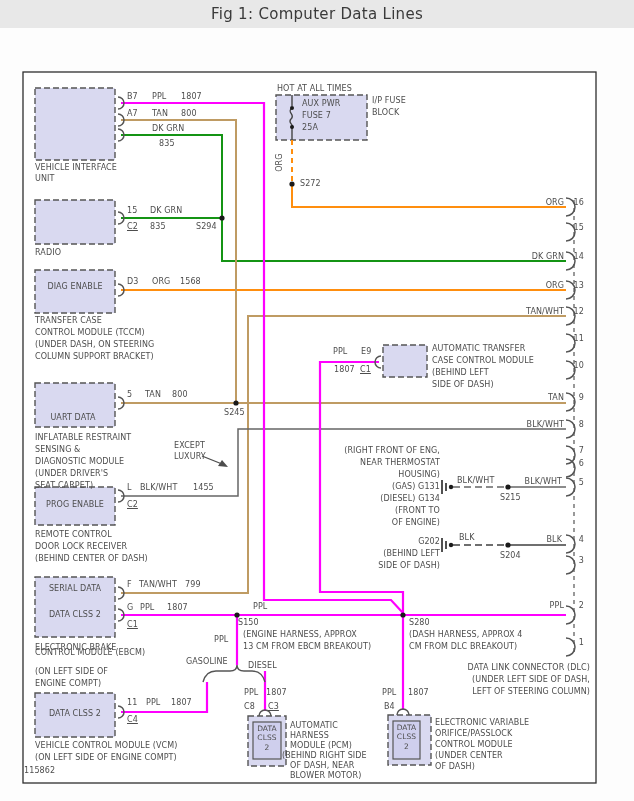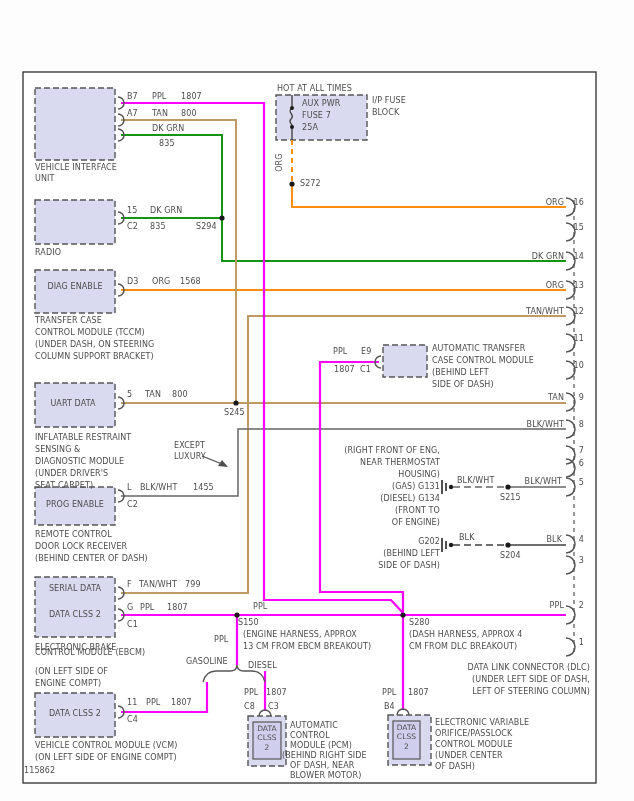--- a/index.html
+++ b/index.html
@@ -3,29 +3,32 @@
 <meta charset="utf-8">
 <style>
   html,body{margin:0;padding:0;background:#ffffff;}
   #stage{position:relative;width:634px;height:801px;background:#fdfdfd;font-family:"DejaVu Sans",sans-serif;overflow:hidden;}
   #titlebar{position:absolute;left:0;top:0;width:634px;height:28px;background:#e8e8e8;
     display:flex;align-items:center;justify-content:center;}
   #titlebar span{font-size:15px;color:#3a3a3a;letter-spacing:.3px;}
   svg{position:absolute;left:0;top:0;}
   .t{position:absolute;font-size:8px;line-height:1.15;color:#4d4d4d;white-space:nowrap;letter-spacing:.1px;}
   .r{text-align:right;}
-  .u{text-align:center;}
+  .u{text-decoration:underline;text-align:center;}
   .c{text-align:center;}
   .vert{transform:rotate(-90deg);}
 </style>
 </head>
 <body>
 
 <div id="stage">
 
+  <div id="titlebar">
+    <span>Fig 1: Computer Data Lines</span>
+  </div>
 
   <svg width="634" height="801" viewBox="0 0 634 801">
 
     <rect x="23" y="72" width="573" height="711" fill="#ffffff" stroke="#2f2f2f" stroke-width="1.3"></rect>
 
     <g fill="#d9d9f0" stroke="#555" stroke-width="1.4" stroke-dasharray="6,3">
       <rect x="35" y="88" width="80" height="72"></rect>
       <rect x="35" y="200" width="80" height="44"></rect>
       <rect x="35" y="270" width="80" height="43"></rect>
       <rect x="276" y="95" width="91" height="45"></rect>
@@ -184,21 +187,21 @@
 
   <span class="t" style="left:333px;top:347px">PPL</span>
   <span class="t" style="left:361px;top:347px">E9</span>
   <span class="t" style="left:334px;top:365px">1807</span>
   <span class="t u" style="left:360px;top:365px">C1</span>
   <span class="t" style="left:432px;top:344px">AUTOMATIC TRANSFER</span>
   <span class="t" style="left:432px;top:356px">CASE CONTROL MODULE</span>
   <span class="t" style="left:432px;top:368px">(BEHIND LEFT</span>
   <span class="t" style="left:432px;top:380px">SIDE OF DASH)</span>
 
-  <span class="t c" style="left:35px;top:399px;width:76px">UART DATA</span>
+  <span class="t c" style="left:35px;top:413px;width:76px">UART DATA</span>
   <span class="t" style="left:127px;top:390px">5</span>
   <span class="t" style="left:145px;top:390px">TAN</span>
   <span class="t" style="left:172px;top:390px">800</span>
   <span class="t" style="left:224px;top:408px">S245</span>
   <span class="t" style="left:35px;top:433px">INFLATABLE RESTRAINT</span>
   <span class="t" style="left:35px;top:445px">SENSING &amp;</span>
   <span class="t" style="left:35px;top:457px">DIAGNOSTIC MODULE</span>
   <span class="t" style="left:35px;top:469px">(UNDER DRIVER'S</span>
   <span class="t" style="left:35px;top:481px">SEAT CARPET)</span>
   <span class="t" style="left:174px;top:441px">EXCEPT</span>
@@ -270,21 +273,21 @@
   <span class="t" style="left:24px;top:766px">115862</span>
 
   <span class="t" style="left:244px;top:688px">PPL</span>
   <span class="t" style="left:266px;top:688px">1807</span>
   <span class="t" style="left:244px;top:702px">C8</span>
   <span class="t u" style="left:268px;top:702px">C3</span>
   <span class="t c" style="left:253px;top:725px;width:28px;font-size:7.5px">DATA</span>
   <span class="t c" style="left:253px;top:734px;width:28px;font-size:7.5px">CLSS</span>
   <span class="t c" style="left:253px;top:744px;width:28px;font-size:7.5px">2</span>
   <span class="t" style="left:290px;top:721px">AUTOMATIC</span>
-  <span class="t" style="left:290px;top:731px">CONTROL</span>
+  <span class="t" style="left:290px;top:731px">HARNESS</span>
   <span class="t" style="left:290px;top:741px">MODULE (PCM)</span>
   <span class="t" style="left:282px;top:751px">(BEHIND RIGHT SIDE</span>
   <span class="t" style="left:290px;top:761px">OF DASH, NEAR</span>
   <span class="t" style="left:290px;top:771px">BLOWER MOTOR)</span>
 
   <span class="t" style="left:382px;top:688px">PPL</span>
   <span class="t" style="left:408px;top:688px">1807</span>
   <span class="t" style="left:384px;top:702px">B4</span>
   <span class="t c" style="left:393px;top:724px;width:27px;font-size:7.5px">DATA</span>
   <span class="t c" style="left:393px;top:733px;width:27px;font-size:7.5px">CLSS</span>

